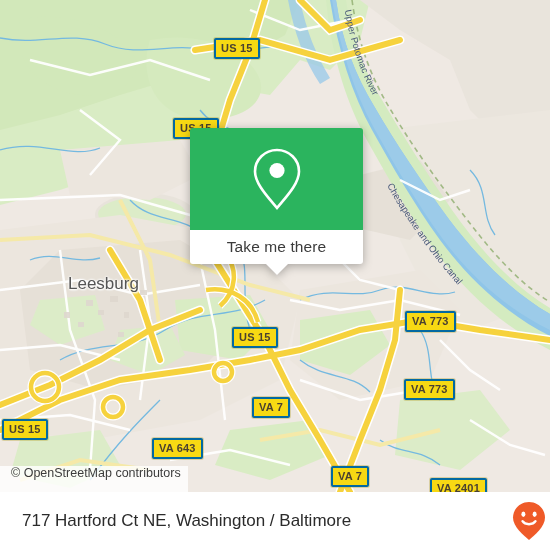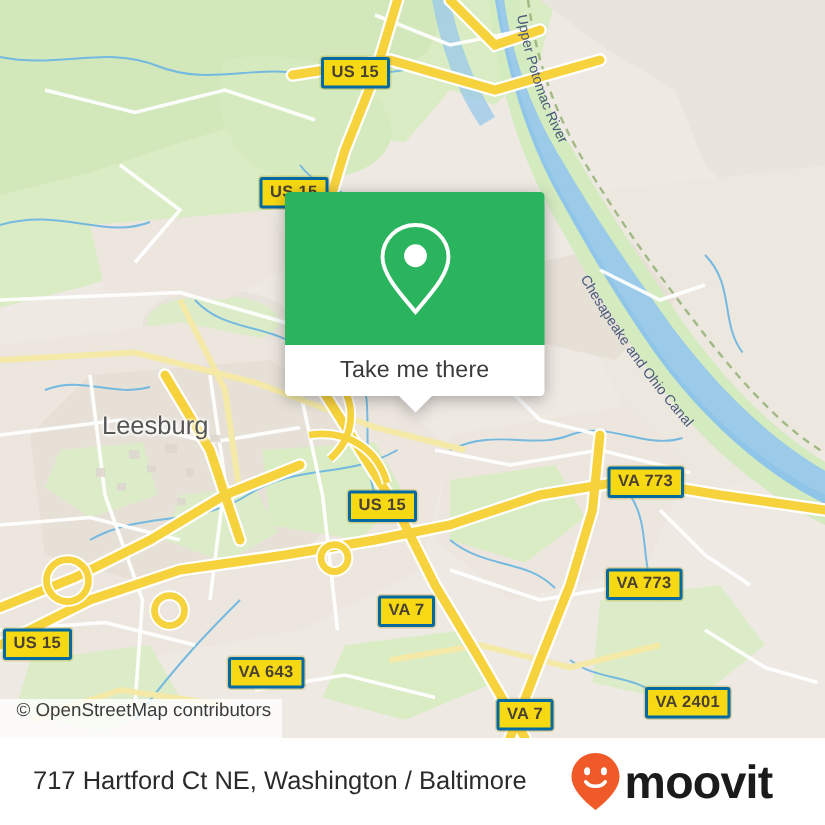--- a/index.html
+++ b/index.html
@@ -102,21 +102,21 @@
   }
 
   
   #footer {
     position: absolute;
     left: 0; top: 492px;
     width: 550px; height: 58px;
     background: #ffffff;
     display: flex; align-items: center;
     justify-content: space-between;
-    padding: 0 35px 0 22px;
+    padding: 0 4px 0 22px;
   }
   #footer-title {
     color: #2b2b2b;
     font-size: 17px;
     font-family: "Liberation Sans", sans-serif;
     white-space: nowrap;
   }
   #brand { display: flex; align-items: center; gap: 2px; }
   #brand-name {
     color: #1b1b1b;
@@ -286,21 +286,21 @@
 
     <div class="shield" style="left:214px; top:38px;">US 15</div>
     <div class="shield" style="left:173px; top:118px;">US 15</div>
     <div class="shield" style="left:232px; top:327px;">US 15</div>
     <div class="shield" style="left:2px;   top:419px;">US 15</div>
     <div class="shield" style="left:252px; top:397px;">VA 7</div>
     <div class="shield" style="left:331px; top:466px;">VA 7</div>
     <div class="shield" style="left:152px; top:420px;margin-top:18px;">VA 643</div>
     <div class="shield" style="left:405px; top:311px;">VA 773</div>
     <div class="shield" style="left:404px; top:379px;">VA 773</div>
-    <div class="shield" style="left:430px; top:458px;">VA 2401</div>
+    <div class="shield" style="left:430px; top:478px;">VA 2401</div>
 
     <div id="popup">
       <div id="popup-green">
         <svg width="56" height="66" viewBox="0 0 56 66">
           <path d="M28,4 C15.8,4 6,13.6 6,25.4 C6,38 20,52 28,62 C36,52 50,38 50,25.4 C50,13.6 40.2,4 28,4 Z" fill="none" stroke="#ffffff" stroke-width="2.6"></path>
           <circle cx="28" cy="24.5" r="7.6" fill="#ffffff"></circle>
         </svg>
       </div>
       <div id="popup-white">
         <span id="popup-label">Take me there</span>
@@ -315,17 +315,16 @@
 
   <div id="footer">
     <div id="footer-title">717 Hartford Ct NE, Washington / Baltimore</div>
     <div id="brand">
       <svg width="34" height="40" viewBox="0 0 34 40">
         <path d="M17,1 C8.2,1 1,8 1,16.6 C1,26 11.5,34.6 17,39 C22.5,34.6 33,26 33,16.6 C33,8 25.8,1 17,1 Z" fill="#ef5a28"></path>
         <ellipse cx="11.4" cy="13.2" rx="2.0" ry="2.7" fill="#ffffff"></ellipse>
         <ellipse cx="22.6" cy="13.2" rx="2.0" ry="2.7" fill="#ffffff"></ellipse>
         <path d="M10.5,20.2 C13,24.2 21,24.2 23.5,20.2" fill="none" stroke="#ffffff" stroke-width="2.4" stroke-linecap="round"></path>
       </svg>
-      <span id="brand-name">moovit</span>
     </div>
   </div>
 
 </div>
 
 </body></html>

